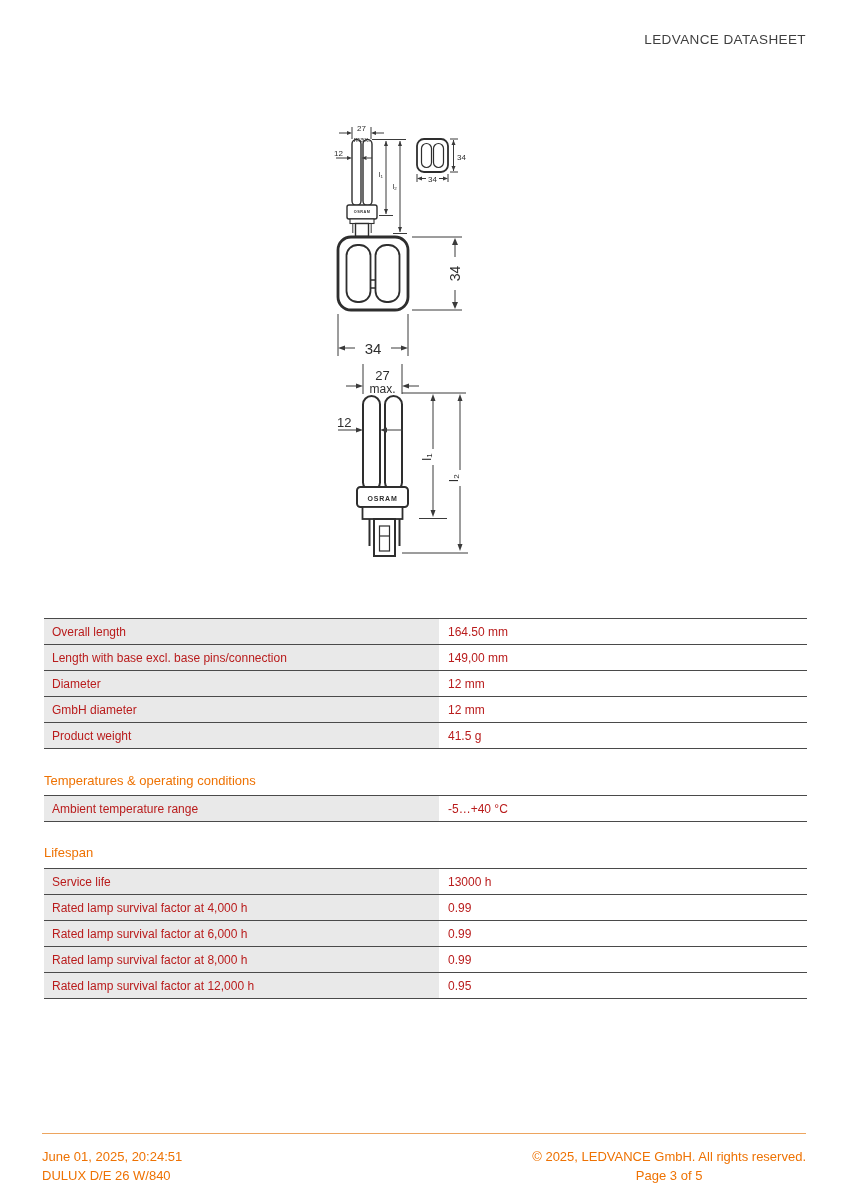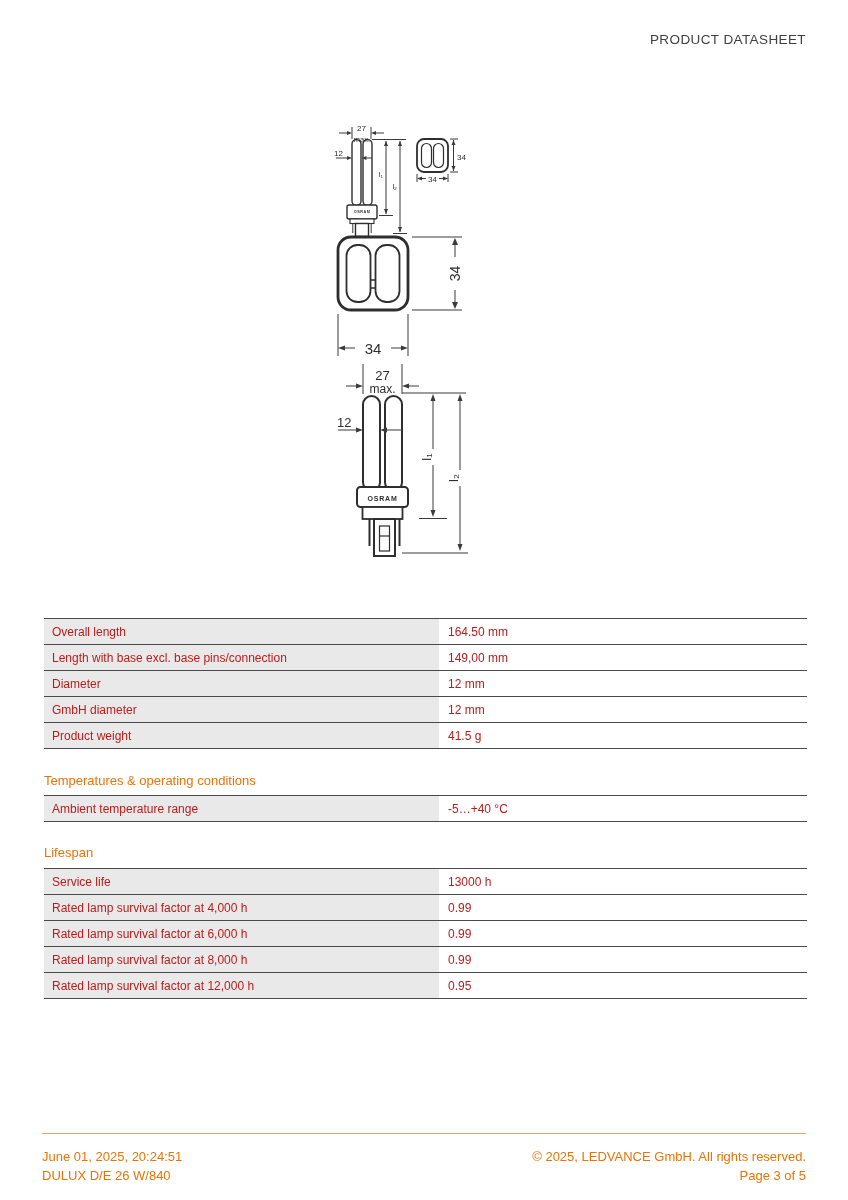--- a/index.html
+++ b/index.html
@@ -21,29 +21,29 @@
   .spec tr:last-child td { border-bottom:1.5px solid #4a4a4a; }
   .spec td.k { background:#e9e9e9; width:379px; padding:0 8px; }
   .spec td.v { padding:0 9px; }
   .sect {
     position:absolute; left:44px; margin:0;
     font-size:13px; font-weight:500; color:#ee7203;
   }
   .fline { position:absolute; left:42px; right:42px; top:1133px; border-top:1px solid #eda55f; }
   .foot { position:absolute; top:1147px; font-size:13px; line-height:19px; color:#ee7203; }
   .foot.l { left:42px; }
-  .foot.r { right:42px; text-align:right; }
+  .foot.r { right:42px; text-align:center; }
   svg text { fill:#2e2e2e; font-family:"Liberation Sans","DejaVu Sans",sans-serif; }
 </style>
 </head>
 <body>
 
 <div class="page">
 
-  <div class="hdr">PRODUCT DATASHEET</div>
+  <div class="hdr">LEDVANCE DATASHEET</div>
 
   <svg class="drawing" viewBox="330 115 145 460" xmlns="http://www.w3.org/2000/svg">
 
     <g>
       <g stroke="#2e2e2e" stroke-width="1.4" fill="#ffffff">
         <rect x="352" y="139.5" width="9" height="66" rx="4.5"></rect>
         <rect x="363" y="139.5" width="9" height="66" rx="4.5"></rect>
         <rect x="347" y="205" width="30" height="14" rx="2"></rect>
         <rect x="350" y="219" width="24" height="4.5" stroke-width="1.1"></rect>
         <rect x="355.5" y="223.5" width="13" height="13"></rect>

